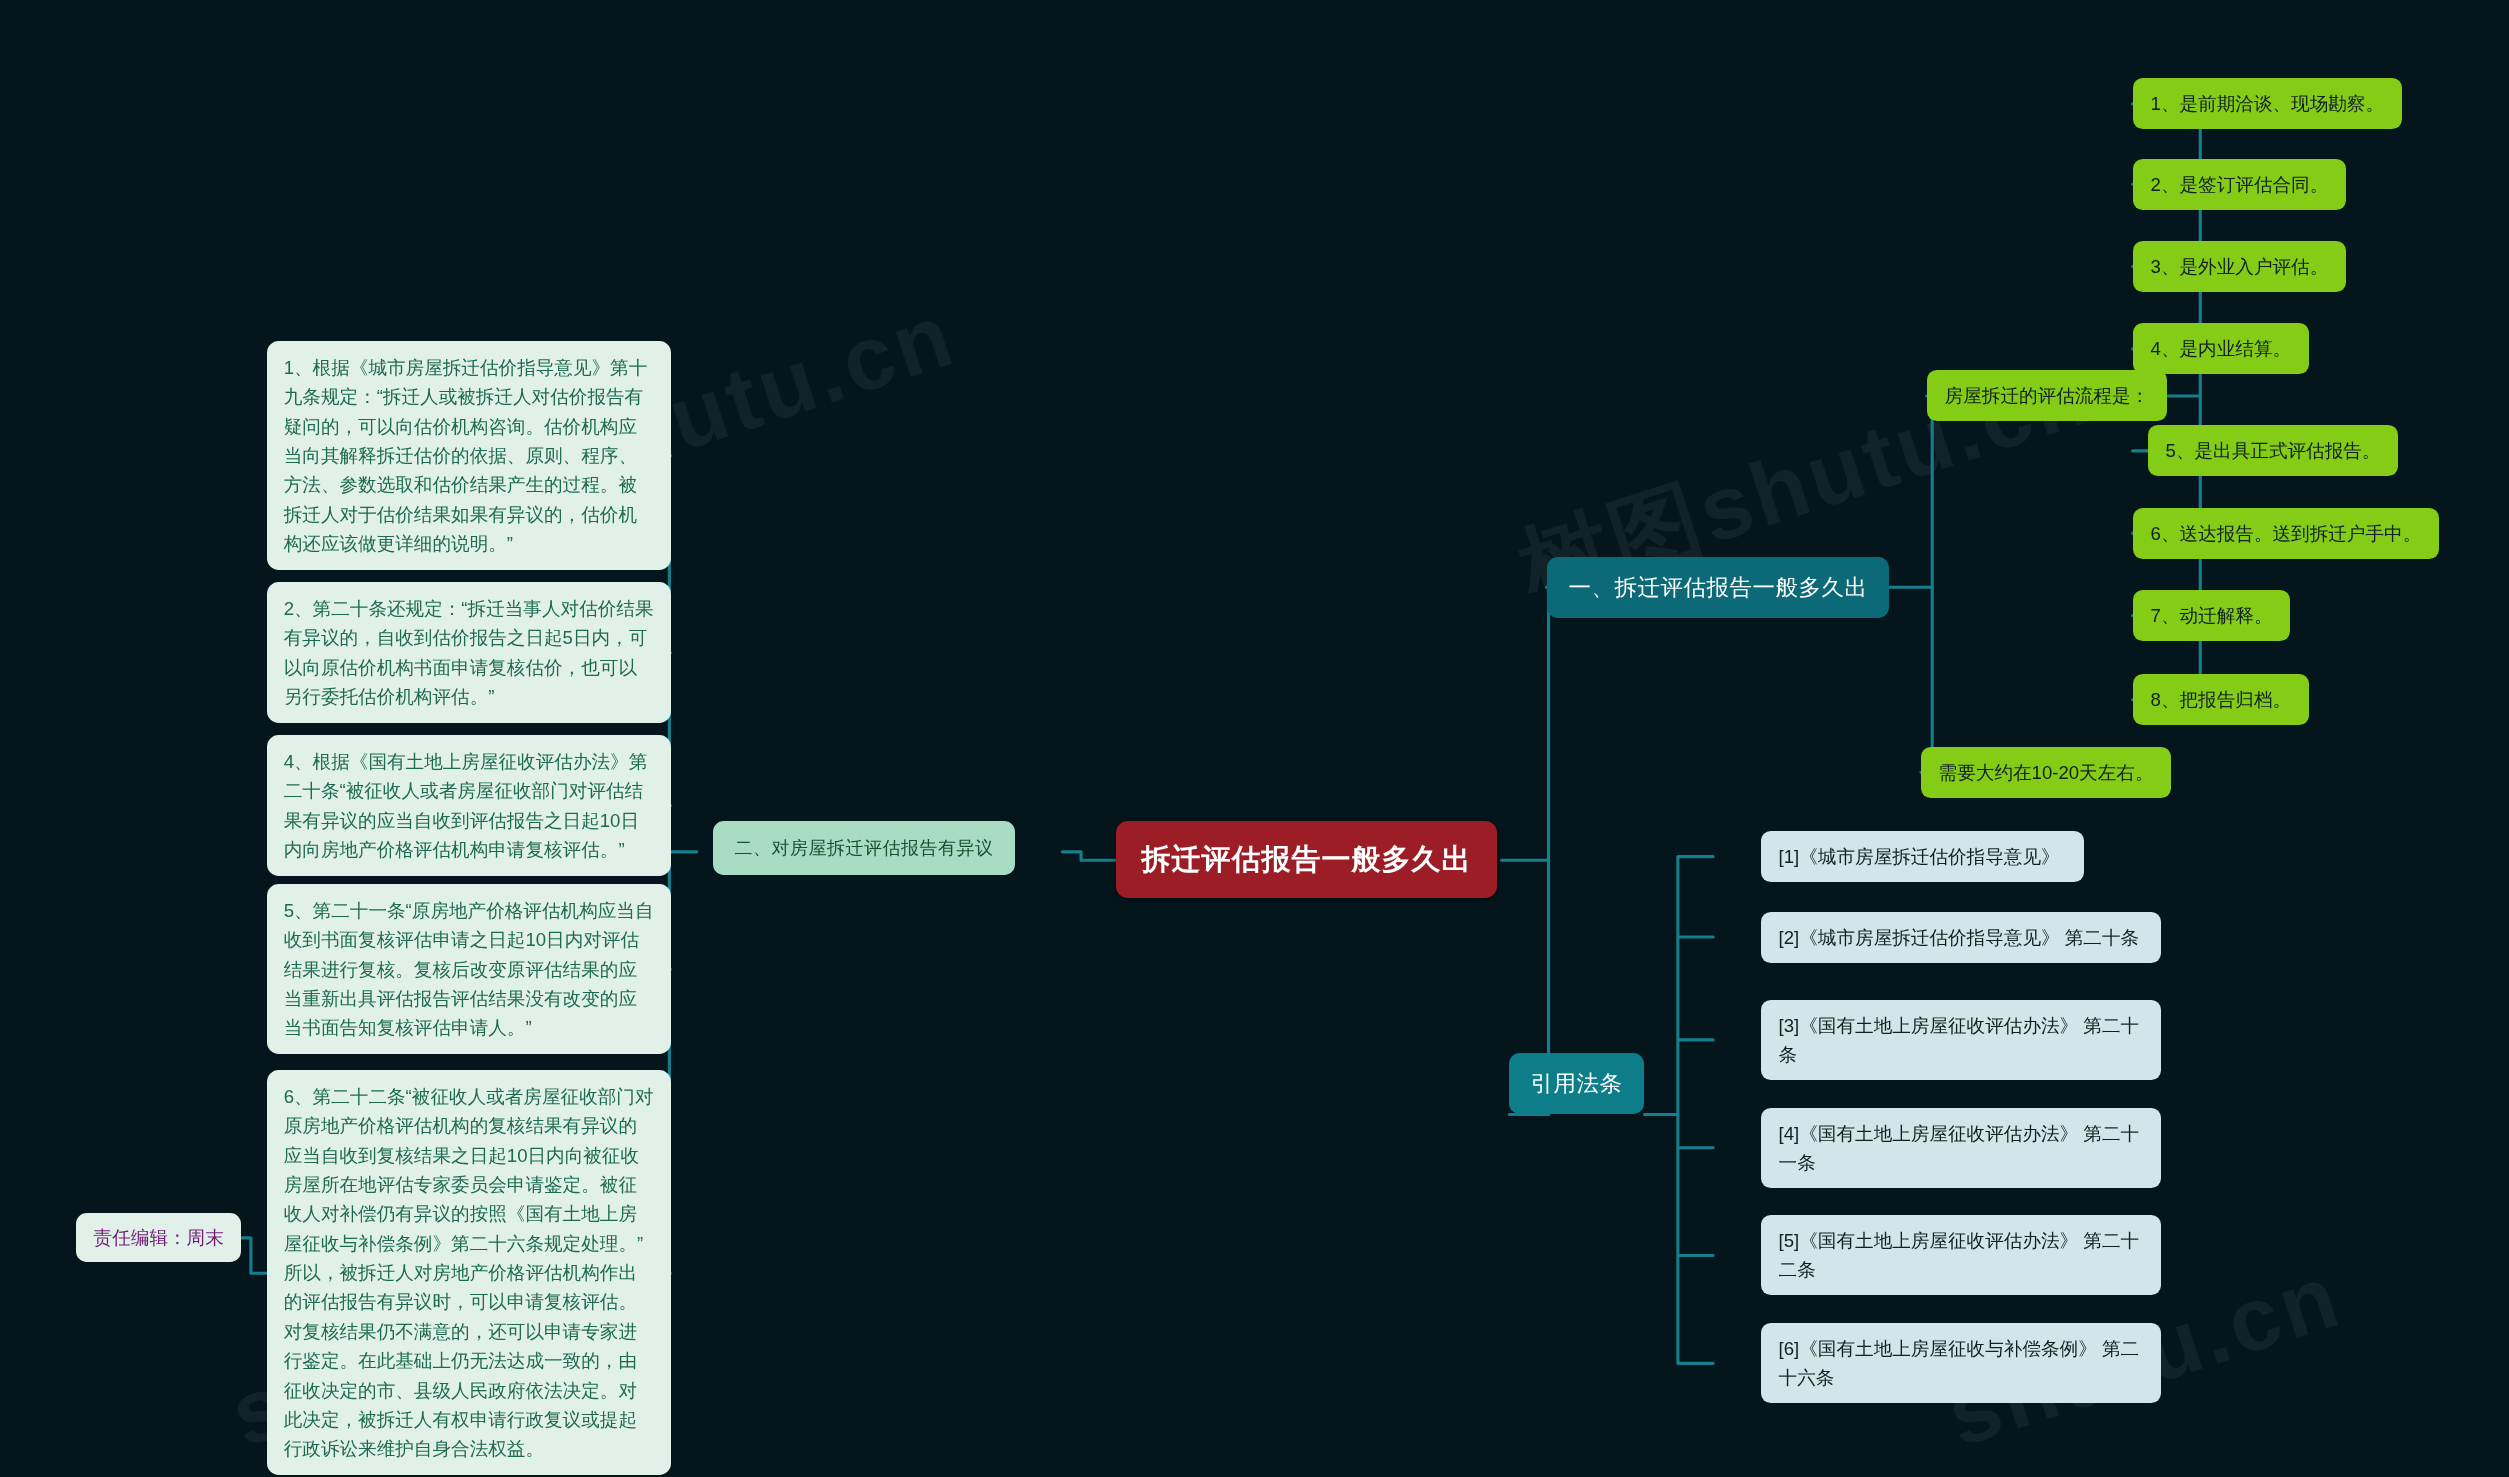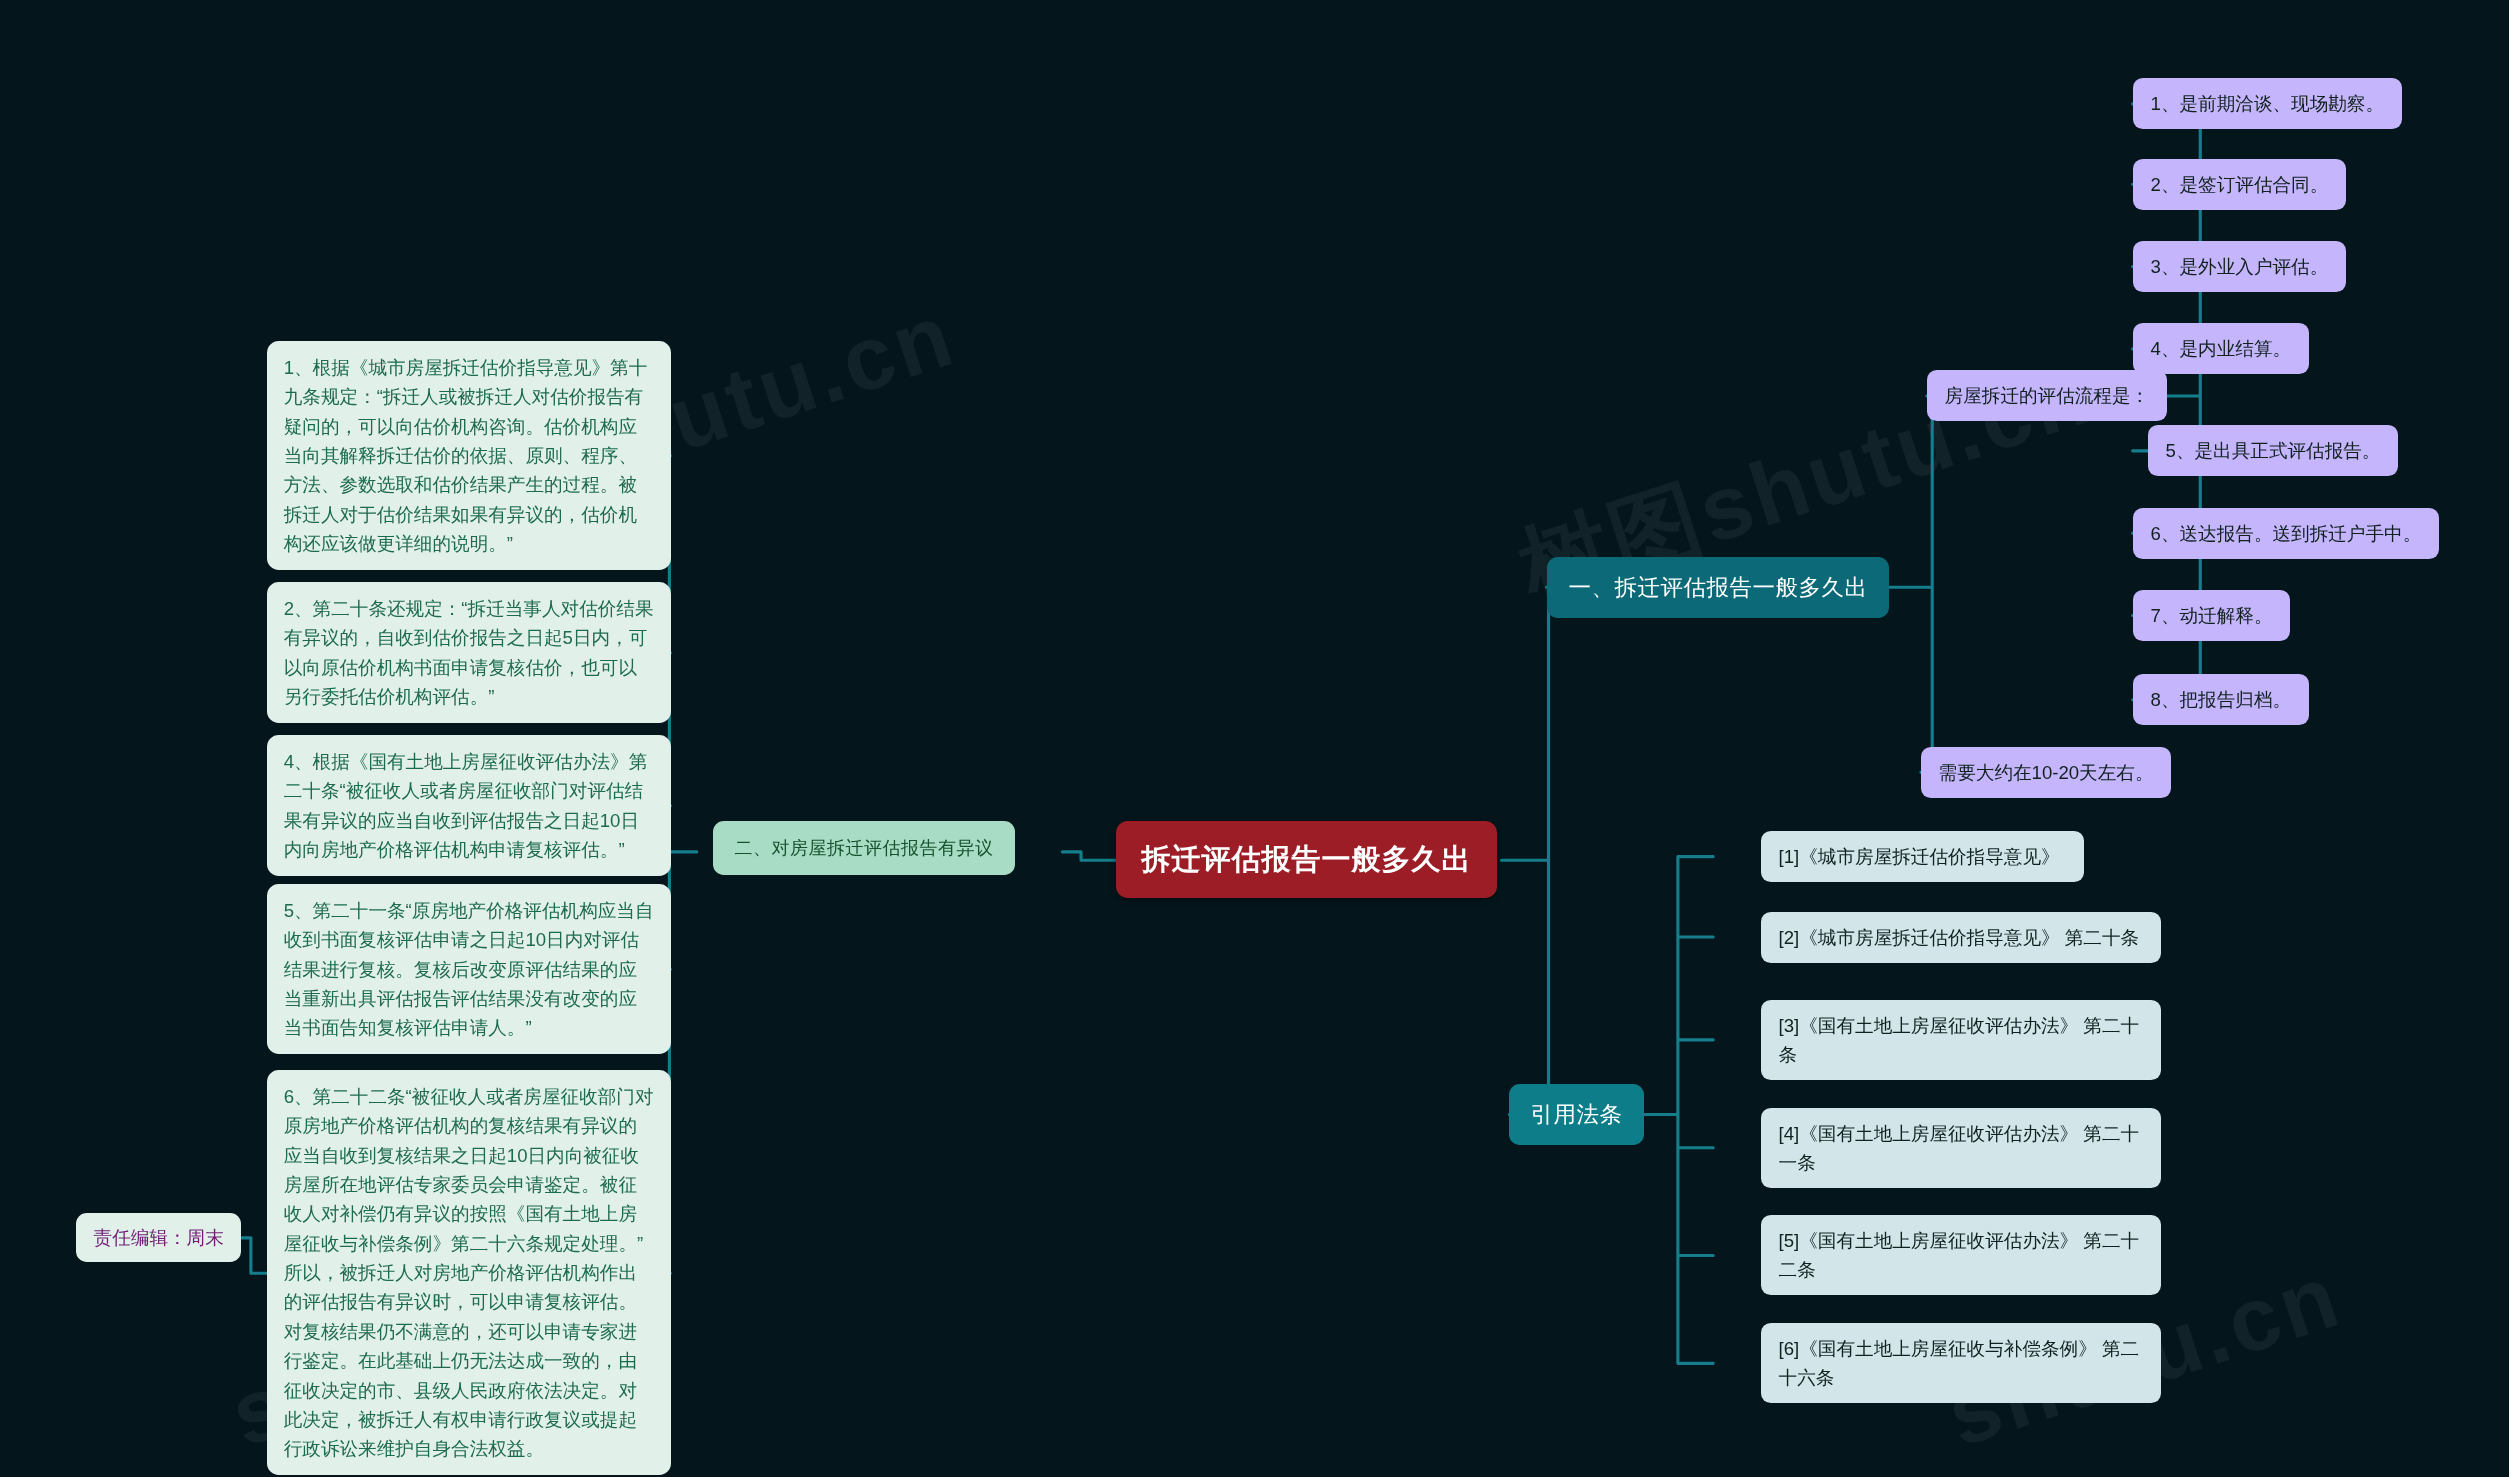--- a/index.html
+++ b/index.html
@@ -30,21 +30,21 @@
     border-radius:10.8px;letter-spacing:0.5px;
   }
   .n-l1-teal.dark{background:#0c6a78;}
   
   .n-l1-mint{
     background:#a8dcc4;color:#14532d;font-size:18px;padding:12.7px 21.6px;
     border-radius:10.8px;letter-spacing:0.5px;margin-left:16px;
   }
   
   .n-leaf{
-    background:#c4b5fd;color:#10211f;font-size:18.6px;padding:10.8px 17.6px;
+    background:#84cc16;color:#10211f;font-size:18.6px;padding:10.8px 17.6px;
     border-radius:9.8px;
   }
   .n-leaf.wide{background:#d2e6ea;margin-left:48px;}
   
   .n-block{
     background:#e2f0ea;color:#1d6b4e;font-size:18.6px;padding:11.8px 16.7px;
     border-radius:11.8px;text-align:left;
   }
   .n-small-mint{
     background:#e2f0ea;color:#701a75;font-size:18.6px;padding:9.8px 17.6px;border-radius:10.8px;
@@ -92,21 +92,21 @@
   <div class="node n-l1-mint" style="left:697px;top:821px;">二、对房屋拆迁评估报告有异议</div>
 
   <div class="node n-block" style="left:267px;top:341px;width:404px;">1、根据《城市房屋拆迁估价指导意见》第十九条规定：“拆迁人或被拆迁人对估价报告有疑问的，可以向估价机构咨询。估价机构应当向其解释拆迁估价的依据、原则、程序、方法、参数选取和估价结果产生的过程。被拆迁人对于估价结果如果有异议的，估价机构还应该做更详细的说明。”</div>
   <div class="node n-block" style="left:267px;top:582px;width:404px;">2、第二十条还规定：“拆迁当事人对估价结果有异议的，自收到估价报告之日起5日内，可以向原估价机构书面申请复核估价，也可以另行委托估价机构评估。”</div>
   <div class="node n-block" style="left:267px;top:735px;width:404px;">4、根据《国有土地上房屋征收评估办法》第二十条“被征收人或者房屋征收部门对评估结果有异议的应当自收到评估报告之日起10日内向房地产价格评估机构申请复核评估。”</div>
   <div class="node n-block" style="left:267px;top:884px;width:404px;">5、第二十一条“原房地产价格评估机构应当自收到书面复核评估申请之日起10日内对评估结果进行复核。复核后改变原评估结果的应当重新出具评估报告评估结果没有改变的应当书面告知复核评估申请人。”</div>
   <div class="node n-block" style="left:267px;top:1070px;width:404px;">6、第二十二条“被征收人或者房屋征收部门对原房地产价格评估机构的复核结果有异议的应当自收到复核结果之日起10日内向被征收房屋所在地评估专家委员会申请鉴定。被征收人对补偿仍有异议的按照《国有土地上房屋征收与补偿条例》第二十六条规定处理。”所以，被拆迁人对房地产价格评估机构作出的评估报告有异议时，可以申请复核评估。对复核结果仍不满意的，还可以申请专家进行鉴定。在此基础上仍无法达成一致的，由征收决定的市、县级人民政府依法决定。对此决定，被拆迁人有权申请行政复议或提起行政诉讼来维护自身合法权益。</div>
 
   <div class="node n-small-mint" style="left:76px;top:1213px;">责任编辑：周末</div>
 
-  <div class="node n-l1-teal" style="left:1509px;top:1084px;text-align:right;">引用法条</div>
+  <div class="node n-l1-teal" style="left:1509px;top:1053px;text-align:right;">引用法条</div>
 
   <div class="node n-leaf wide" style="left:1713px;top:831px;width:323px;">[1]《城市房屋拆迁估价指导意见》</div>
   <div class="node n-leaf wide" style="left:1713px;top:912px;width:400px;">[2]《城市房屋拆迁估价指导意见》 第二十条</div>
   <div class="node n-leaf wide" style="left:1713px;top:1000px;width:400px;">[3]《国有土地上房屋征收评估办法》 第二十条</div>
   <div class="node n-leaf wide" style="left:1713px;top:1108px;width:400px;">[4]《国有土地上房屋征收评估办法》 第二十一条</div>
   <div class="node n-leaf wide" style="left:1713px;top:1215px;width:400px;">[5]《国有土地上房屋征收评估办法》 第二十二条</div>
   <div class="node n-leaf wide" style="left:1713px;top:1323px;width:400px;">[6]《国有土地上房屋征收与补偿条例》 第二十六条</div>
 
 </div>
 

